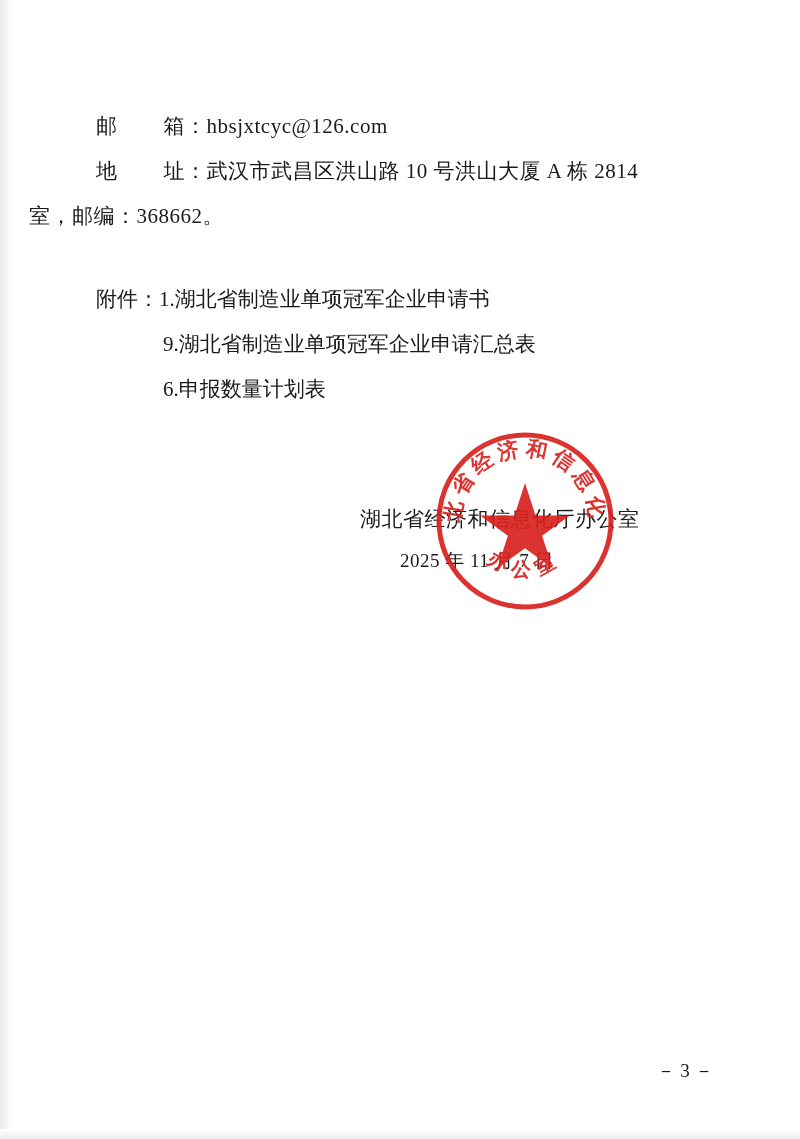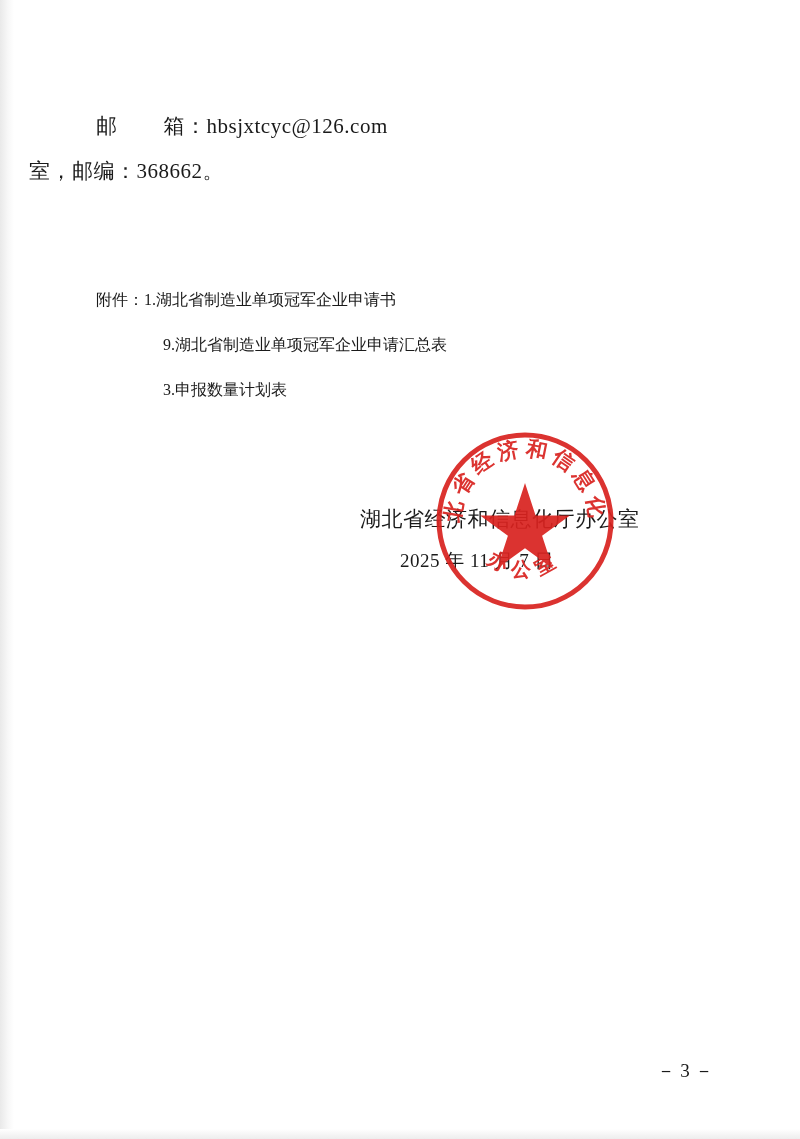--- a/index.html
+++ b/index.html
@@ -57,21 +57,21 @@
     font-family: "Liberation Serif", "DejaVu Serif", serif;
   }
 
   .attach-block {
     position: absolute;
     left: 96px;
     top: 277px;
     width: 640px;
   }
   .attach-line {
-    font-size: 16px;
+    font-size: 21px;
     line-height: 45px;
     white-space: pre;
   }
   .attach-line.indent {
     padding-left: 67px;
   }
 
   .signature-block {
     position: absolute;
     left: 360px;
@@ -122,27 +122,28 @@
 </head>
 <body>
 
 <div class="page-edge-left"></div>
 <div class="page-edge-bottom"></div>
 
 <div class="doc">
 
   <div class="contact-block">
     <div class="line"><span class="lbl">邮        箱：</span><span class="mono-lat">hbsjxtcyc@126.com</span></div>
+    <div class="line"><span class="lbl">地        址：</span><span>武汉市武昌区洪山路 10 号洪山大厦 A 栋 2814</span></div>
     <div class="line" style="margin-left:-67px;"><span>室，邮编：368662。</span></div>
   </div>
 
   <div class="attach-block">
     <div class="attach-line"><span>附件：</span><span>1.湖北省制造业单项冠军企业申请书</span></div>
     <div class="attach-line indent"><span>9.湖北省制造业单项冠军企业申请汇总表</span></div>
-    <div class="attach-line indent"><span>3.申报数量计划表</span></div>
+    <div class="attach-line indent"><span>6.申报数量计划表</span></div>
   </div>
 
   <div class="signature-block">
     <div class="sig-org">湖北省经济和信息化厅办公室</div>
     <div class="sig-date">2025 年 11 月 7 日</div>
   </div>
 
   <div class="seal">
     <svg width="186" height="186" viewBox="0 0 186 186" xmlns="http://www.w3.org/2000/svg">
       <defs>

